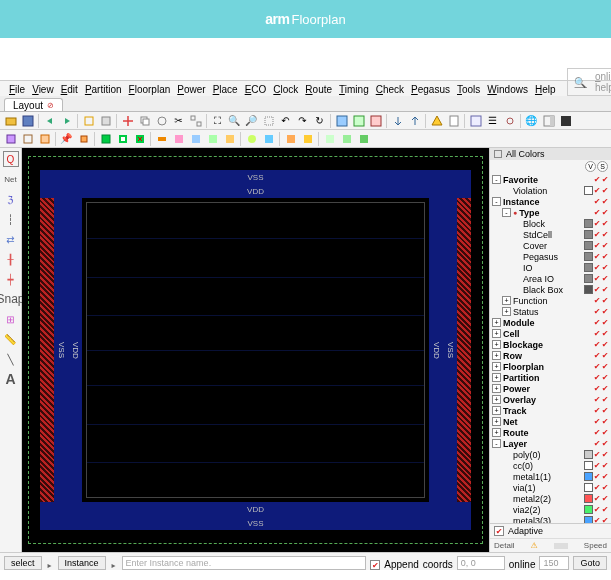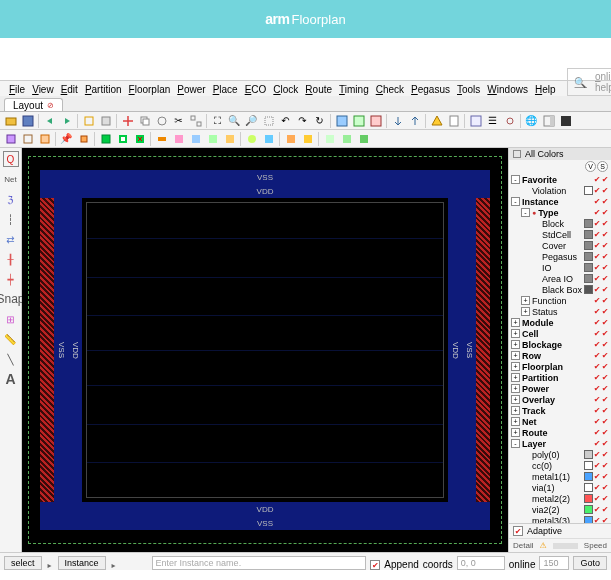--- a/index.html
+++ b/index.html
@@ -27,35 +27,35 @@
   .dashed { position:absolute; inset:0; border: 1px dashed #5a5; }
   .ring-outer-red { position:absolute; left:12px; right:12px; top:14px; bottom:14px; }
   .red-left, .red-right { position:absolute; top:0; bottom:0; width:14px; background: repeating-linear-gradient(45deg,#3a0a0a 0 2px,#b22 2px 4px); }
   .red-left { left:0;} .red-right { right:0;}
   .blue-band { position:absolute; left:0; right:0; height:14px; background:#0e1b7a; color:#bbb; font-size:8px; display:flex; align-items:center; justify-content:center;}
   .vss-t { top:0px;} .vdd-t { top:14px;} .vdd-b { bottom:14px;} .vss-b { bottom:0px;}
   .blue-vert { position:absolute; top:0; bottom:0; width:14px; background:#0e1b7a; color:#ccc; font-size:8px; writing-mode:vertical-rl; display:flex; align-items:center; justify-content:center;}
   .bv-vss-l { left:14px;} .bv-vdd-l { left:28px;} .bv-vdd-r { right:28px;} .bv-vss-r { right:14px;}
   .core { position:absolute; left:46px; right:46px; top:32px; bottom:32px; border:1px solid #444;}
   .hline { position:absolute; left:0; right:0; height:1px; background:#152888; opacity:.4;}
-  .rightpane { width: 103px; background: #f4f4f4; border-left:1px solid #ccc; display:flex; flex-direction:column; font-size:9px; }
+  .rightpane { width: 122px; background: #f4f4f4; border-left:1px solid #ccc; display:flex; flex-direction:column; font-size:9px; }
   .rp-head { background:#e4e4e4; padding:1px 4px; display:flex; align-items:center; gap:4px;}
   .rp-head .sq { width:8px; height:8px; border:1px solid #888;}
   .rp-tabs { display:flex; justify-content:flex-end; gap:1px; padding:1px 3px;}
   .rp-tab { border:1px solid #999; border-radius:7px; width:11px; height:11px; font-size:7px; display:flex; align-items:center; justify-content:center; background:#fff;}
   .tree { flex:1; overflow:auto; padding:1px 2px 1px 2px; }
   .tree-row { display:flex; align-items:center; height:11px; white-space:nowrap; }
   .tree-row .ex { width:9px; height:9px; border:1px solid #888; font-size:7px; line-height:7px; text-align:center; margin-right:2px; background:#fff;}
   .tree-row .lbl { flex:1; overflow:hidden; text-overflow:ellipsis;}
   .tree-row .sw { width:9px; height:9px; border:1px solid #666; margin-left:1px;}
   .tree-row .chk { color:#d22; font-size:8px; width:8px; text-align:center;}
   .tree-row.bold .lbl { font-weight:bold;}
   .ind1 { padding-left:10px;} .ind2 { padding-left:20px;}
   .adaptive { border-top:1px solid #ccc; padding:2px 4px; display:flex; align-items:center; gap:4px;}
-  .detail-row { display:flex; align-items:center; gap:6px; padding:2px 4px; border-top:1px solid #ddd; font-size:8px; color:#555;}
+  .detail-row { display:flex; align-items:center; gap:16px; padding:2px 4px; border-top:1px solid #ddd; font-size:8px; color:#555;}
   .detail-row .bar { flex:1; height:6px; background:#ddd; position:relative;}
   .statusbar { height: 18px; background:#f4f4f4; display:flex; align-items:flex-end; gap:4px; padding:0 4px; font-size:10px; border-top:1px solid #ccc;}
   .btn { background:#eee; border:1px solid #bbb; padding:1px 6px; font-size:9px;}
   .field { border:1px solid #bbb; background:#fff; padding:1px 3px; font-size:9px; color:#999;}
   .chev { font-size:8px; color:#666; padding:0 2px;}
   .chkbox { width:10px; height:10px; border:1px solid #888; display:inline-flex; align-items:center; justify-content:center; font-size:8px; color:#d22; background:#fff;}
   svg { display:block; }
 </style>
 </head>
 <body>
@@ -629,21 +629,21 @@
       <span>Speed</span>
     </div>
   </div>
 </div>
 
 <div class="statusbar">
   <span class="btn">select</span>
   <span class="chev">▸</span>
   <span class="btn">Instance</span>
   <span class="chev">▸</span>
-  <span class="field" style="flex:1;margin-left:30px;" title="Enter Instance name."><span style="color:#aaa;">Enter Instance name.</span></span>
+  <span class="field" style="flex:1;" title="Enter Instance name."><span style="color:#aaa;">Enter Instance name.</span></span>
   <span class="chkbox">✔</span>
   <span>Append</span>
   <span>coords</span>
   <span class="field" style="width:48px;">0, 0</span>
   <span>online</span>
   <span class="field" style="width:30px;">150</span>
   <span class="btn">Goto</span>
 </div>
 
 </body></html>

